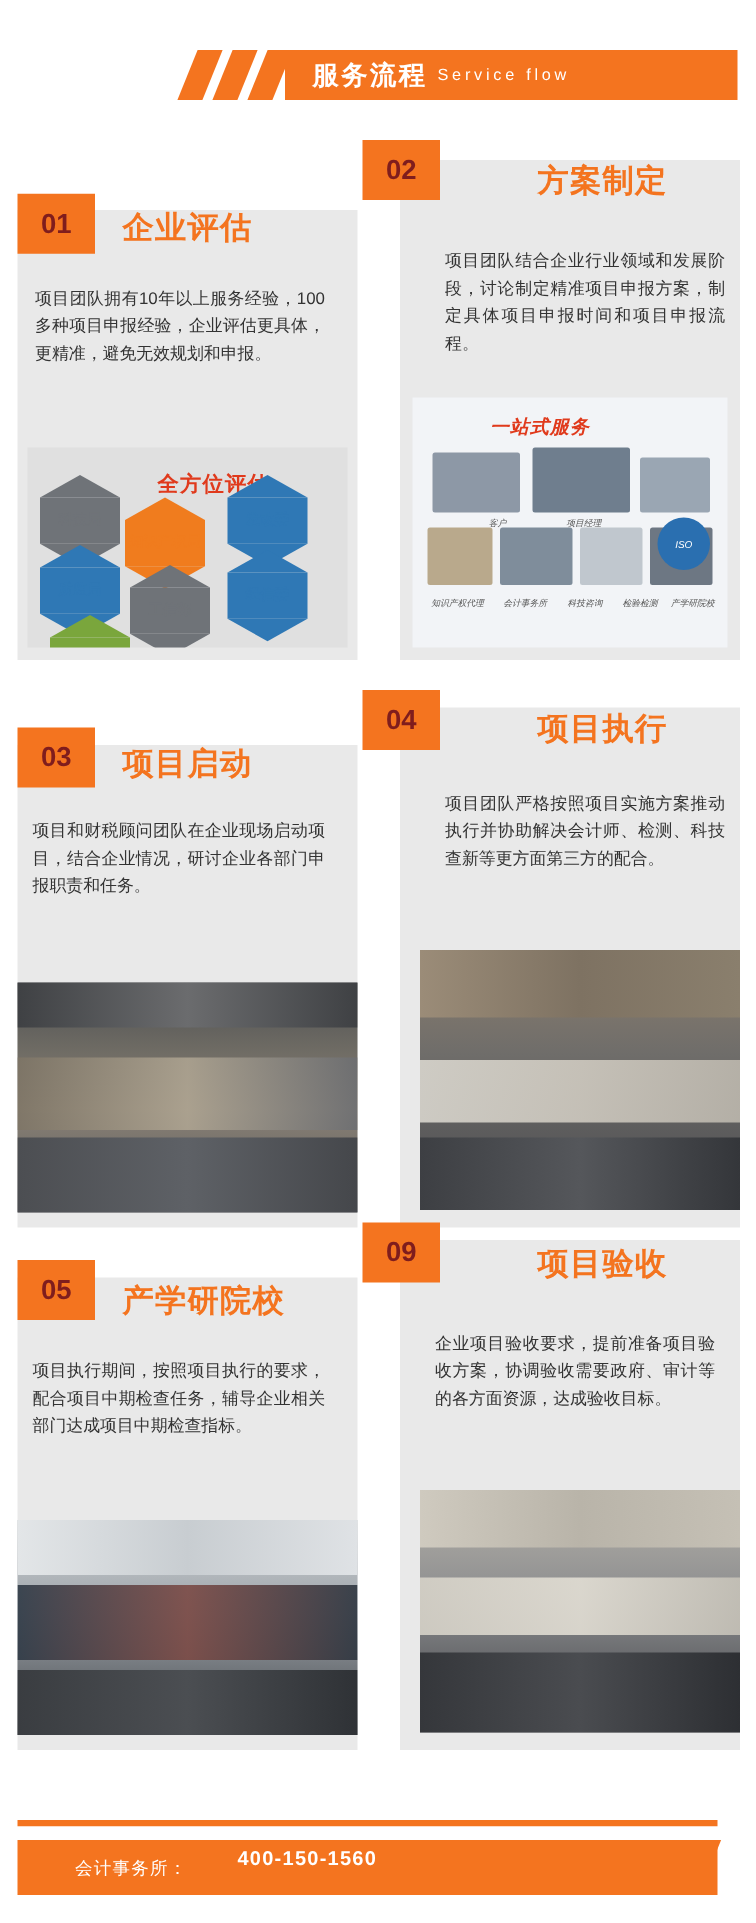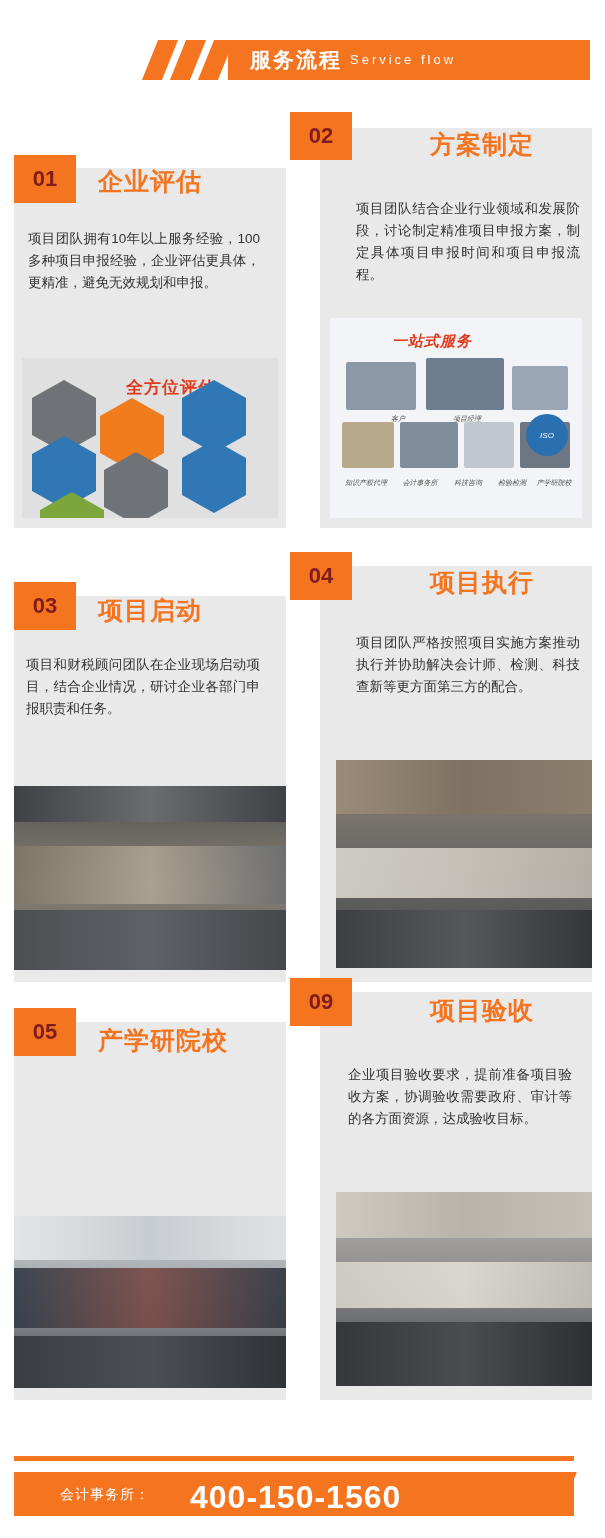--- a/index.html
+++ b/index.html
@@ -98,21 +98,21 @@
     position:absolute;top:26px;width:18px;height:44px;background:#f4741f;
     transform:skewX(-22deg);
   }
   .fs1{left:498px;}
   .fs2{left:524px;}
   .fs3{left:550px;}
   .footer-label{
     position:absolute;left:60px;top:40px;color:#fff;font-size:14px;letter-spacing:1px;
   }
   .footer-phone{
-    position:absolute;left:190px;top:33px;color:#fff;font-size:32px;font-weight:bold;letter-spacing:1px;
+    position:absolute;left:190px;top:33px;color:#fff;font-size:16px;font-weight:bold;letter-spacing:1px;
   }
   .topline{
     position:absolute;left:14px;top:10px;width:560px;height:5px;background:#f4741f;
   }
 </style>
 </head>
 <body>
 
 <div class="page">
 
@@ -202,20 +202,21 @@
        background:linear-gradient(180deg,#8d7f6e 0%,#6f6d6a 40%,#4a4b4f 100%);">
     <div class="band" style="top:0;height:54px;background:linear-gradient(90deg,#9b8c78,#7e7262,#8a7f6d);"></div>
     <div class="band" style="top:88px;height:50px;background:linear-gradient(90deg,#d9d6ce,#cfcac0,#bdb8ae);opacity:.9;"></div>
     <div class="band" style="top:150px;height:58px;background:linear-gradient(90deg,#3d3f43,#55575b,#34363a);"></div>
   </div>
 
   <div class="card" style="left:14px;top:1022px;width:272px;height:378px;">
   </div>
   <div class="numtag" style="left:14px;top:1008px;">05</div>
   <div class="card-title" style="left:98px;top:1024px;">产学研院校</div>
+  <div class="card-body" style="left:26px;top:1086px;width:234px;">项目执行期间，按照项目执行的要求，配合项目中期检查任务，辅导企业相关部门达成项目中期检查指标。</div>
   <div class="photo" style="left:14px;top:1216px;width:272px;height:172px;
        background:linear-gradient(180deg,#cfd3d6 0%,#9aa0a6 45%,#3f4246 100%);">
     <div class="band" style="top:0;height:44px;background:linear-gradient(90deg,#e3e6e8,#c8cdd1,#dfe2e5);"></div>
     <div class="band" style="top:52px;height:60px;background:linear-gradient(90deg,#2f3a46,#7b4a45,#2e3640);opacity:.9;"></div>
     <div class="band" style="top:120px;height:52px;background:linear-gradient(90deg,#3a3d41,#4b4e52,#2f3236);"></div>
   </div>
 
   <div class="card" style="left:320px;top:992px;width:272px;height:408px;">
   </div>
   <div class="numtag" style="left:290px;top:978px;">09</div>

